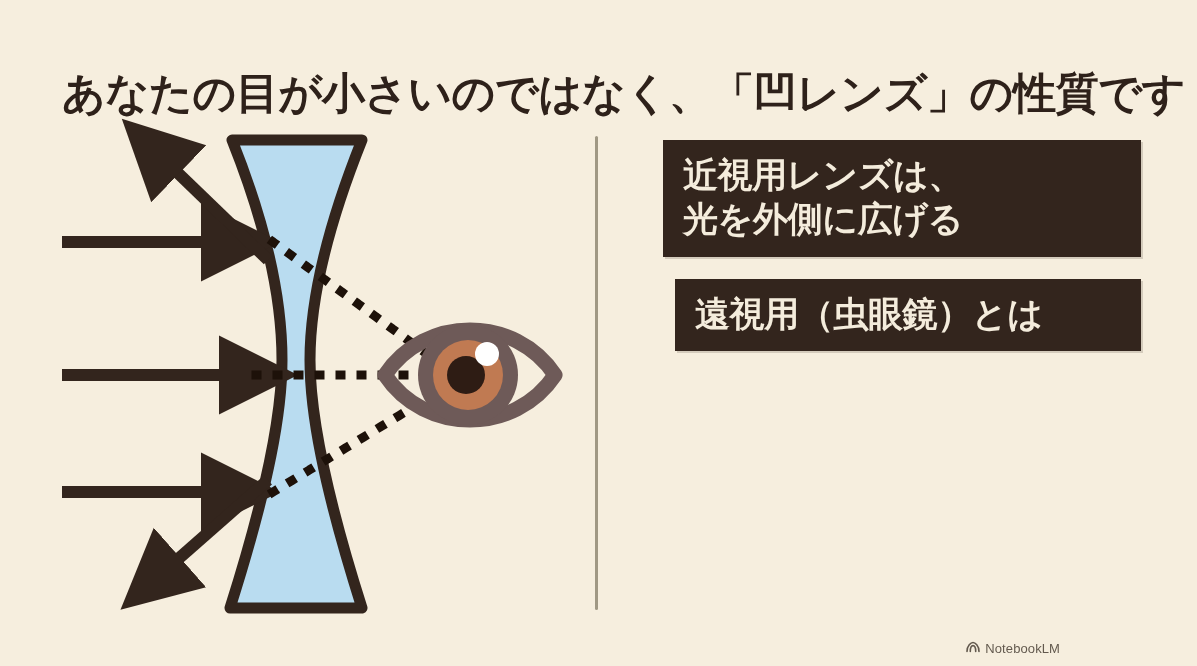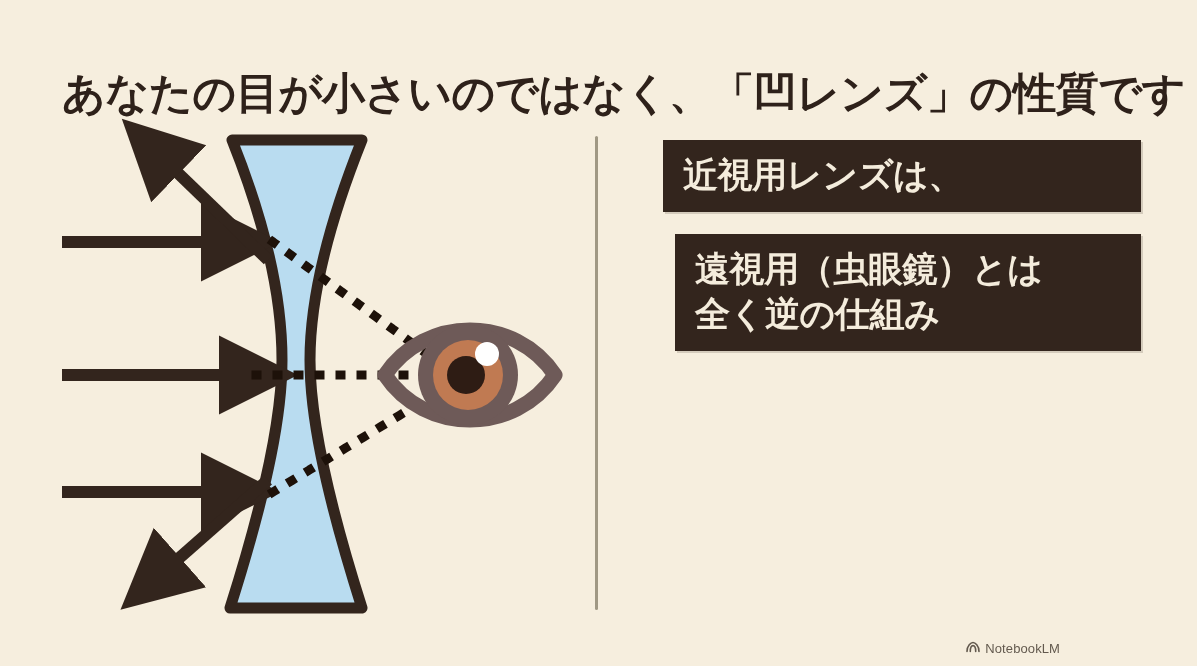--- a/index.html
+++ b/index.html
@@ -170,26 +170,26 @@
       </g>
     </svg>
   </div>
 
   <div id="divider"></div>
 
   <div id="cards">
 
     <div class="card">
       <div class="card-line">近視用レンズは、</div>
+      <div class="card-line">光を外側に広げる</div>
     </div>
 
 
     <div class="card">
       <div class="card-line">遠視用（虫眼鏡）とは</div>
-      <div class="card-line">全く逆の仕組み</div>
     </div>
 
   </div>
 
   <div id="watermark">
     <span>
       <svg width="14" height="12" viewBox="0 0 14 12" xmlns="http://www.w3.org/2000/svg">
         <path d="M1 10.5 C1 4.5, 5 1.5, 7 1.5 C9 1.5, 13 4.5, 13 10.5" fill="none" stroke="#4a4036" stroke-width="1.6" stroke-linecap="round"></path>
         <path d="M4.3 10.5 C4.3 6.6, 5.6 4.6, 7 4.6 C8.4 4.6, 9.7 6.6, 9.7 10.5" fill="none" stroke="#4a4036" stroke-width="1.6" stroke-linecap="round"></path>
       </svg>

